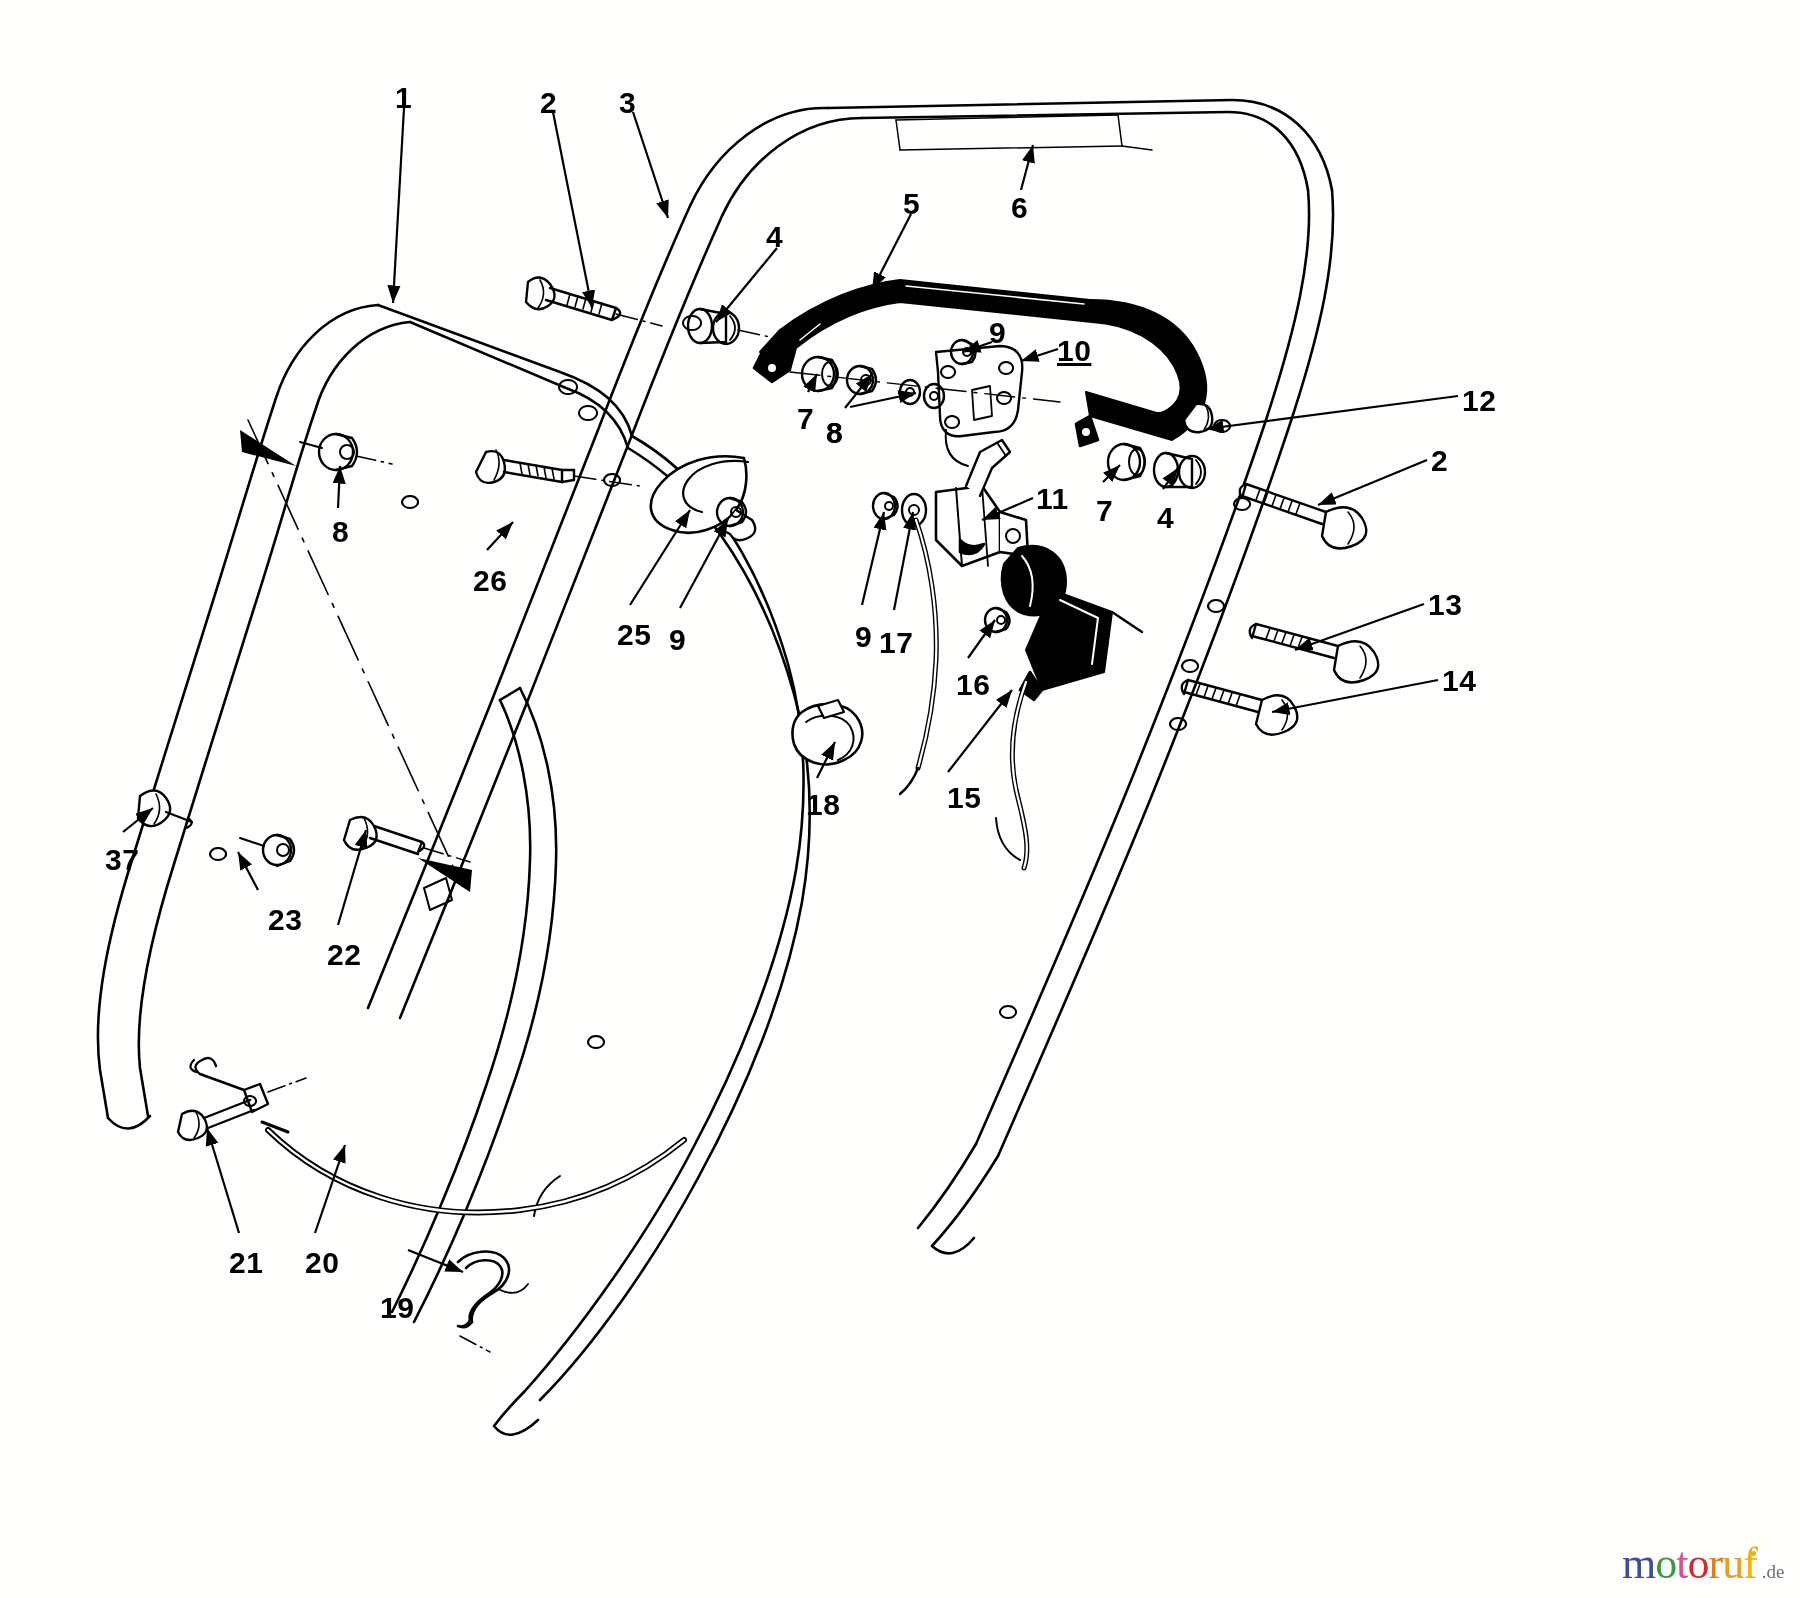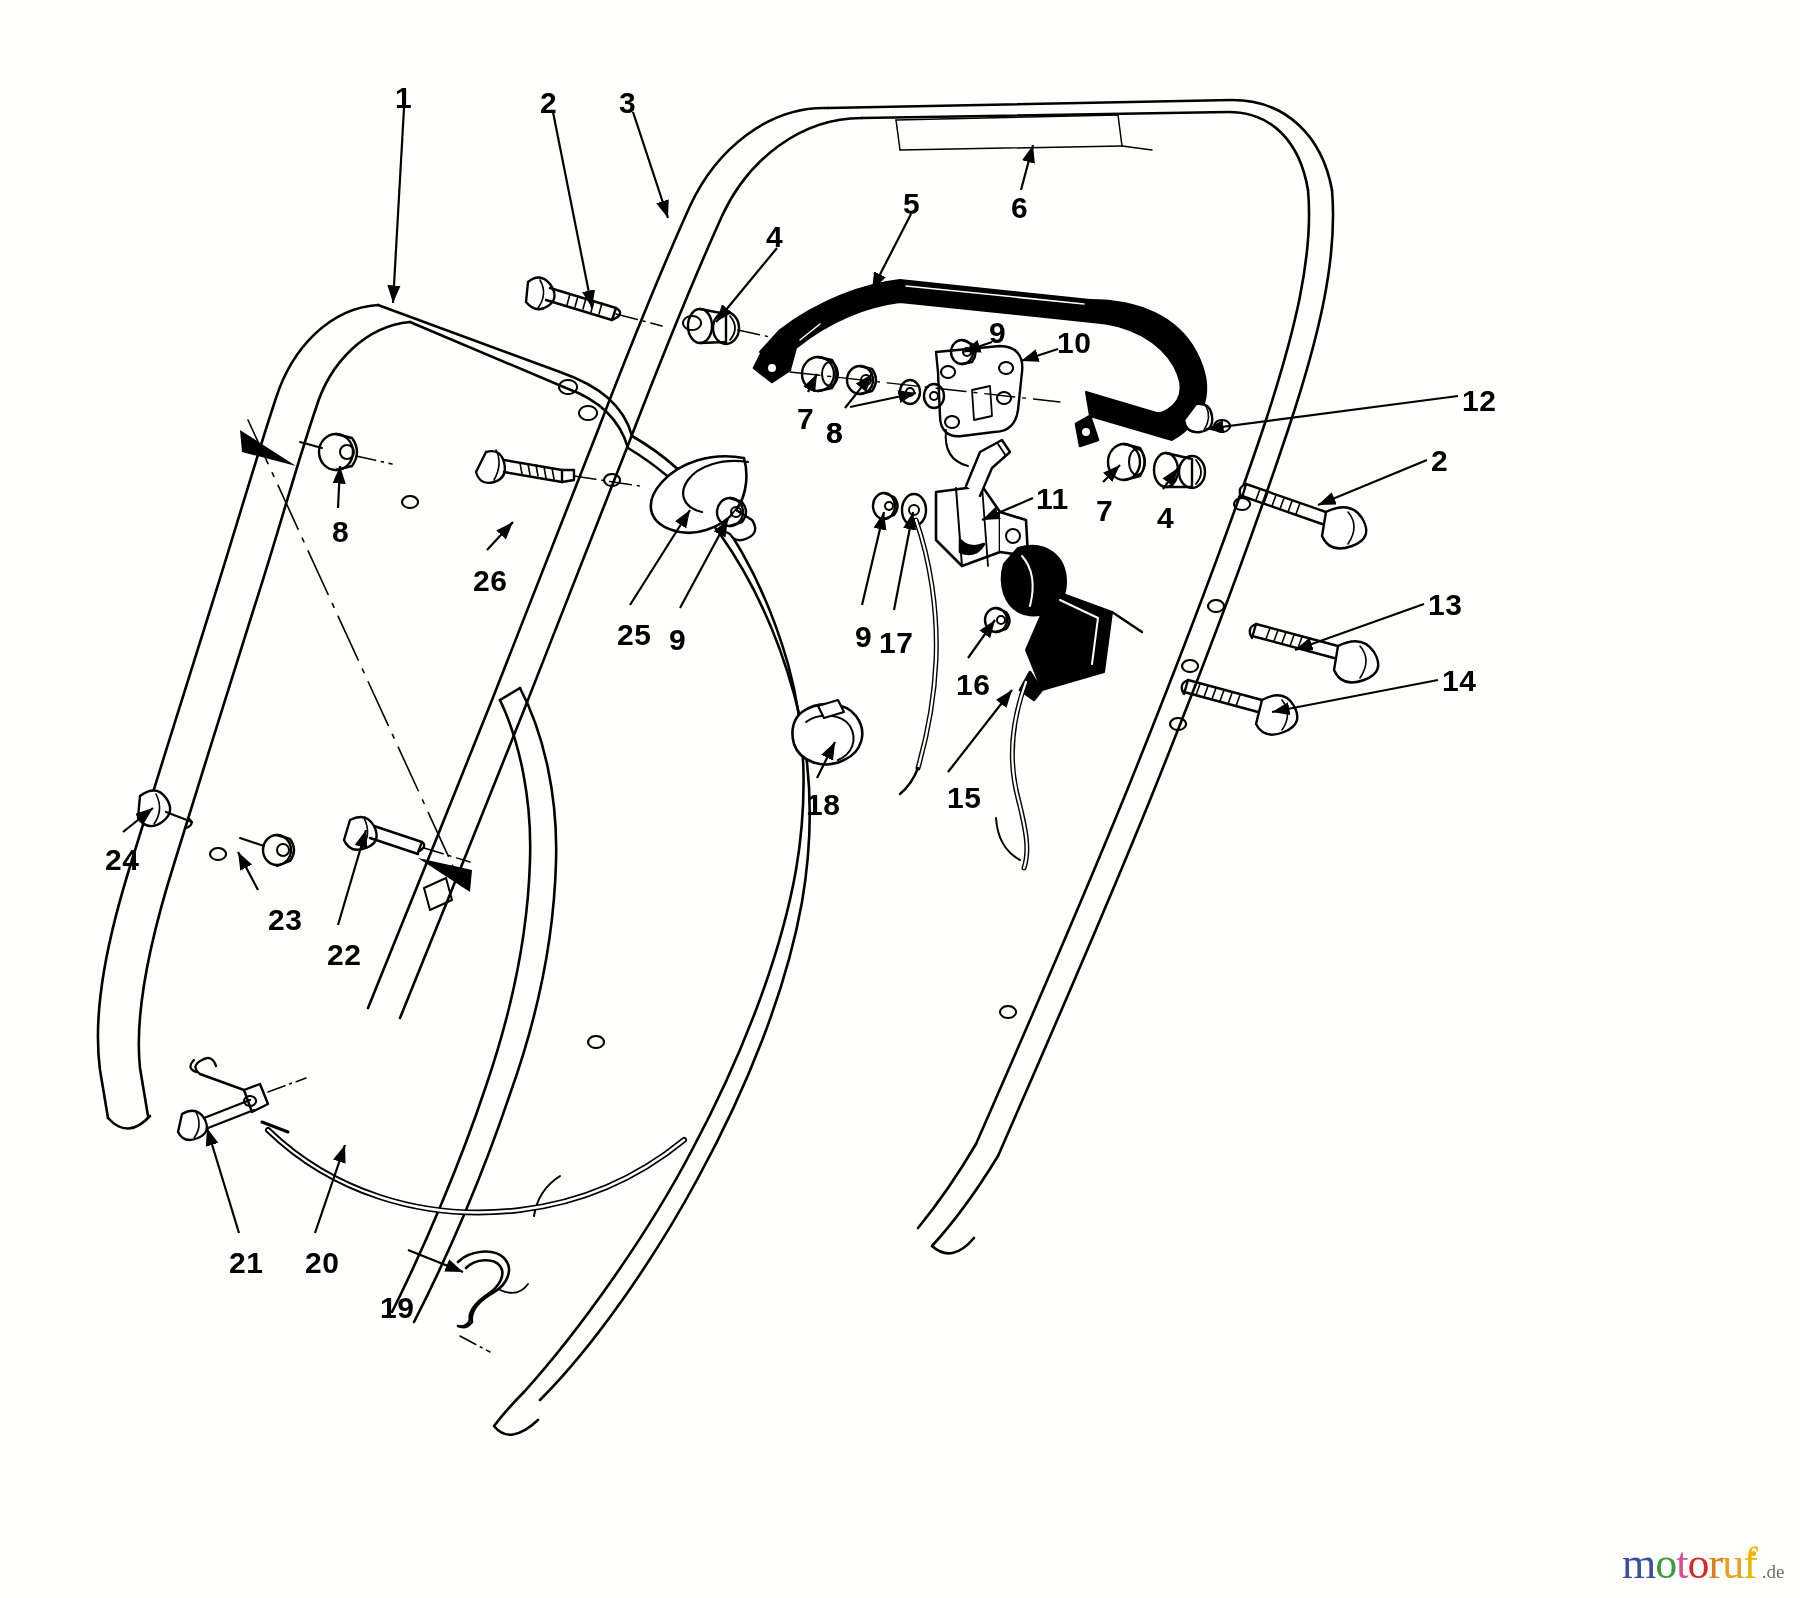--- a/index.html
+++ b/index.html
@@ -377,38 +377,38 @@
       <div class="callout" style="left: 395px; top: 83px;">1</div>
       <div class="callout" style="left: 540px; top: 88px;">2</div>
       <div class="callout" style="left: 619px; top: 88px;">3</div>
       <div class="callout" style="left: 766px; top: 222px;">4</div>
       <div class="callout" style="left: 903px; top: 189px;">5</div>
       <div class="callout" style="left: 1011px; top: 193px;">6</div>
       <div class="callout" style="left: 797px; top: 404px;">7</div>
       <div class="callout" style="left: 826px; top: 418px;">8</div>
       <div class="callout" style="left: 826px; top: 418px;">8</div>
       <div class="callout" style="left: 989px; top: 318px;">9</div>
-      <div class="callout" style="left: 1057px; top: 328px;">10</div>
+      <div class="callout" style="left: 1057px; top: 336px; text-decoration: underline;">10</div>
       <div class="callout" style="left: 332px; top: 517px;">8</div>
       <div class="callout" style="left: 473px; top: 566px;">26</div>
       <div class="callout" style="left: 617px; top: 620px;">25</div>
       <div class="callout" style="left: 669px; top: 625px;">9</div>
       <div class="callout" style="left: 855px; top: 622px;">9</div>
       <div class="callout" style="left: 879px; top: 628px;">17</div>
       <div class="callout" style="left: 1036px; top: 484px;">11</div>
       <div class="callout" style="left: 1096px; top: 496px;">7</div>
       <div class="callout" style="left: 1157px; top: 503px;">4</div>
       <div class="callout" style="left: 1462px; top: 386px;">12</div>
       <div class="callout" style="left: 1431px; top: 446px;">2</div>
       <div class="callout" style="left: 956px; top: 670px;">16</div>
       <div class="callout" style="left: 1428px; top: 590px;">13</div>
       <div class="callout" style="left: 1442px; top: 666px;">14</div>
       <div class="callout" style="left: 806px; top: 790px;">18</div>
       <div class="callout" style="left: 931px; top: 783px; margin-left: 16px;">15</div>
-      <div class="callout" style="left: 105px; top: 845px;">24</div>
+      <div class="callout" style="left: 105px; top: 845px;">37</div>
       <div class="callout" style="left: 268px; top: 905px;">23</div>
       <div class="callout" style="left: 327px; top: 940px;">22</div>
       <div class="callout" style="left: 229px; top: 1248px;">21</div>
       <div class="callout" style="left: 305px; top: 1248px;">20</div>
       <div class="callout" style="left: 380px; top: 1249px; margin-top: 44px;">19</div>
     </div>
 
   <div id="logo"><span class="l" style="color: rgb(59, 78, 160);">m</span><span class="l" style="color: rgb(59, 154, 59);">o</span><span class="l" style="color: rgb(217, 79, 142);">t</span><span class="l" style="color: rgb(212, 42, 42);">o</span><span class="l" style="color: rgb(224, 122, 31);">r</span><span class="l" style="color: rgb(232, 160, 32);">u</span><span class="l" style="color: rgb(240, 180, 0);">f</span><span class="dot"></span><span class="de" style="color: rgb(110, 110, 110);">.de</span></div>
 
 </div>

